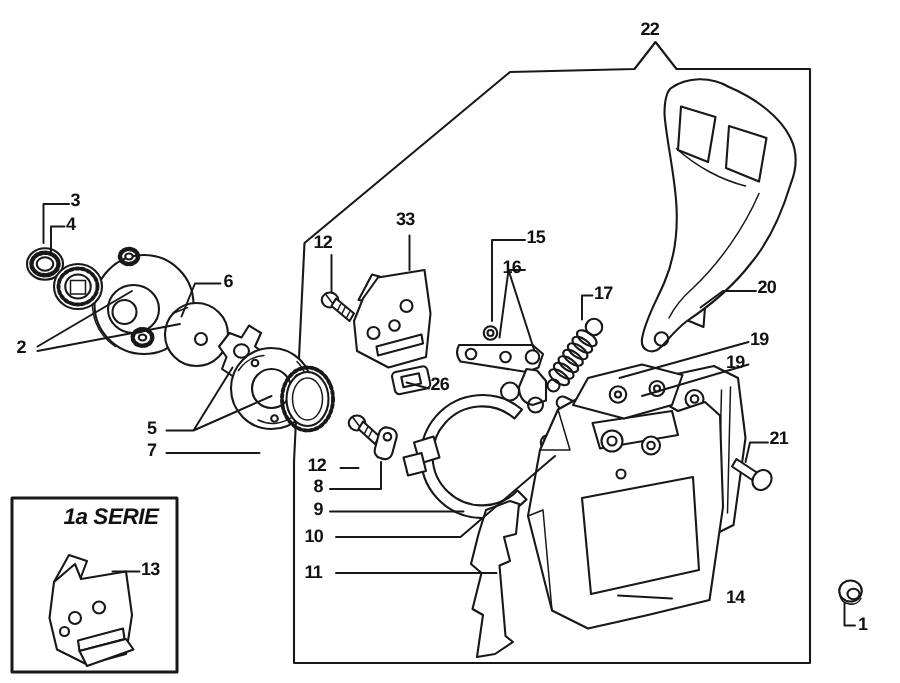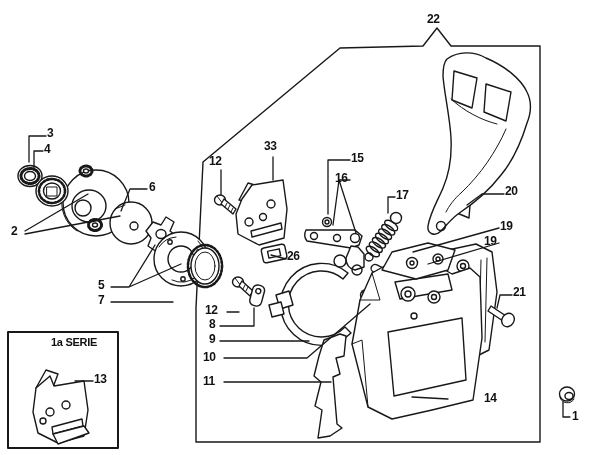--- a/index.html
+++ b/index.html
@@ -11,21 +11,21 @@
          stroke-linejoin:round;stroke-linecap:round;}
   .w{fill:#ffffff;}
   .thin{stroke-width:1;}
   .teeth{stroke-width:3;stroke-dasharray:1.6,1.6;}
   .teeth2{stroke-width:2.6;stroke-dasharray:2,1.8;}
   .dash{stroke-dasharray:2.5,3;stroke-width:1.1;}
   #leaders path{fill:none;stroke:#181818;stroke-width:1.3;}
   .callout{position:absolute;font-size:12px;font-weight:bold;color:#111;
            letter-spacing:-0.5px;line-height:1;white-space:nowrap;}
   .series-label{position:absolute;left:8px;top:336px;width:132px;text-align:center;
-           font-size:11px;font-weight:bold;color:#111;letter-spacing:-0.3px;}
+           font-size:15px;font-weight:bold;color:#111;letter-spacing:-0.3px;font-style:italic;}
 </style>
 </head>
 <body>
 
 <div class="stage">
 
   <svg width="600" height="455" viewBox="0 0 600 455">
 
     <path d="M203,162 L340,48 L423,46 L437,28 L451,46 L540,46 L540,442 L196,442 L196,308 Z"></path>
 

